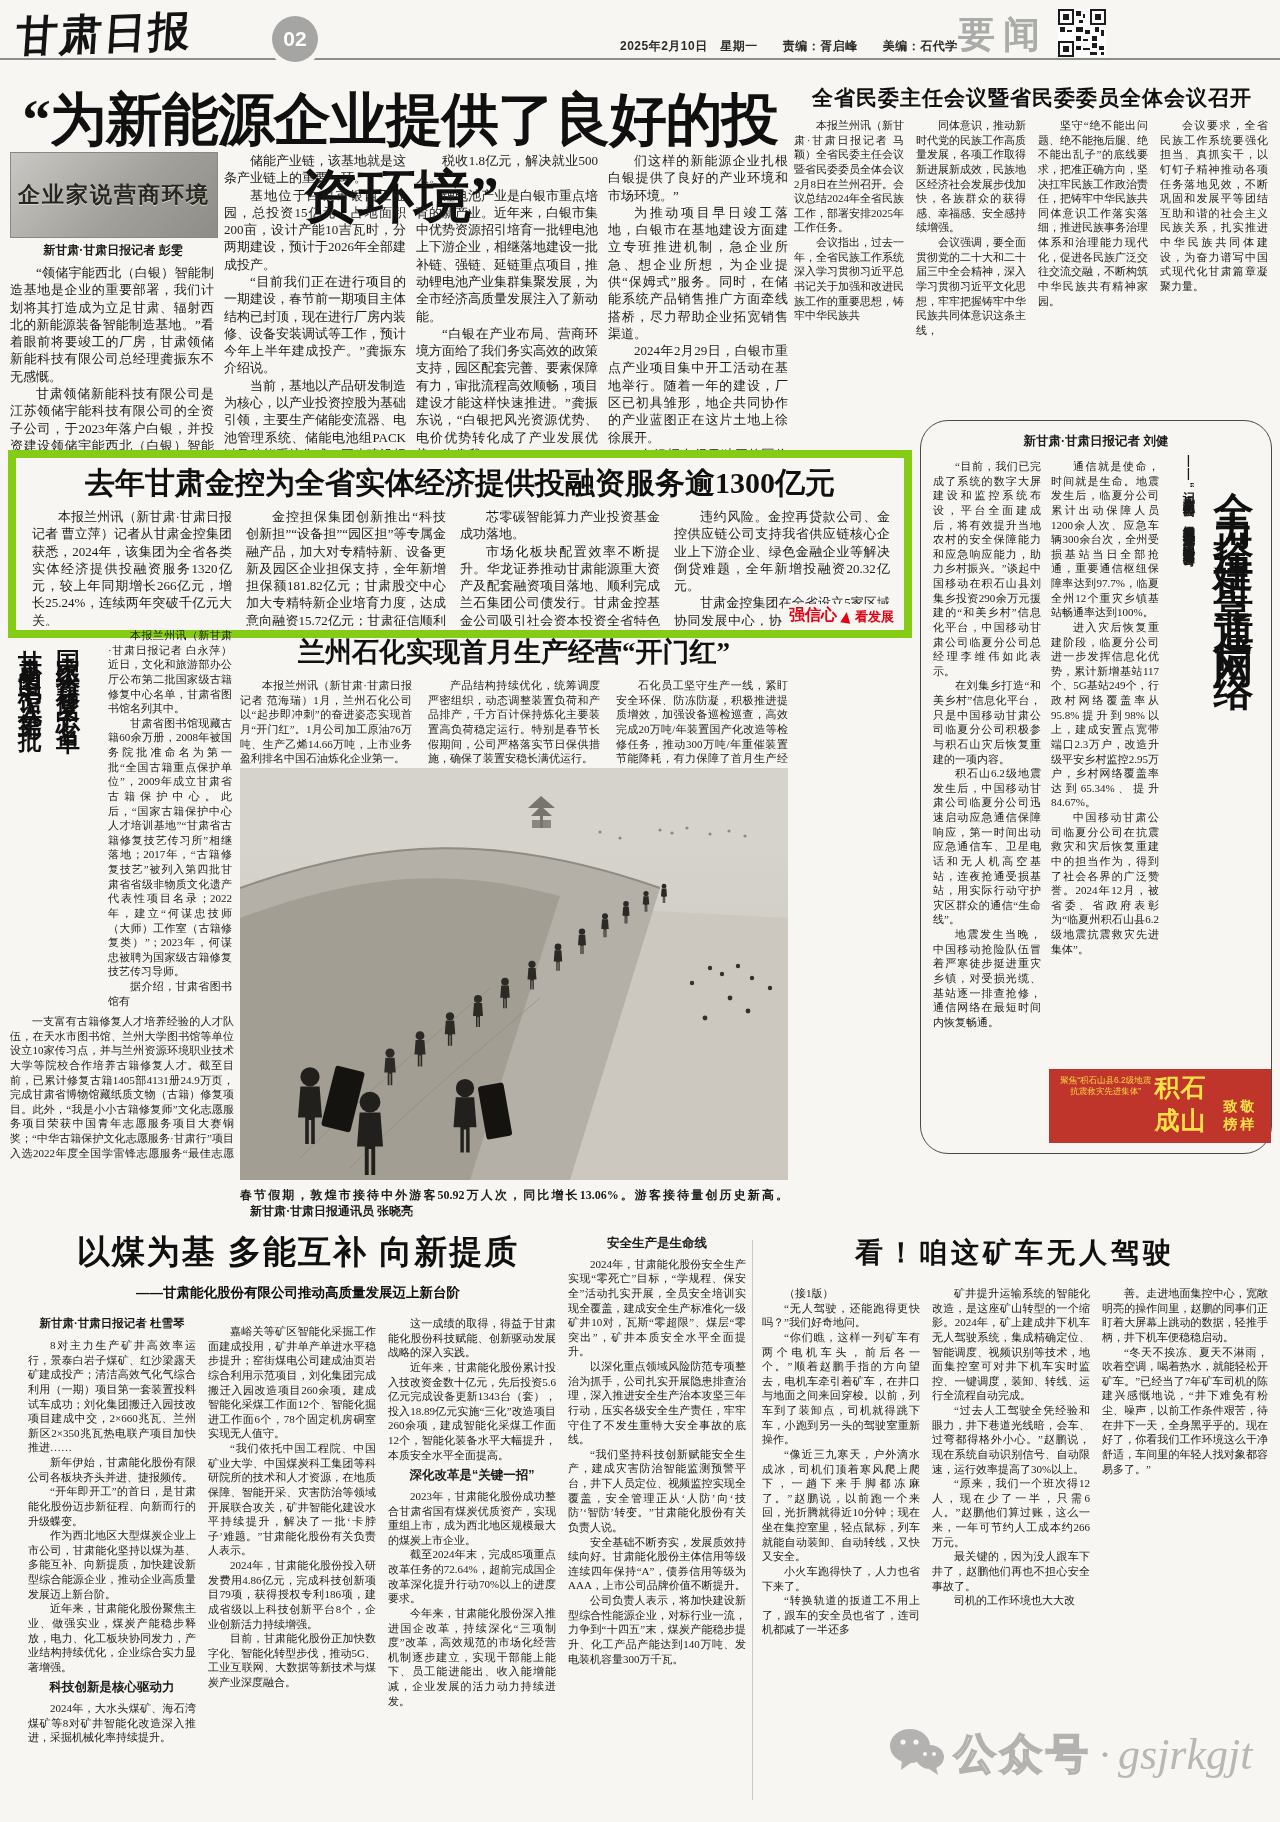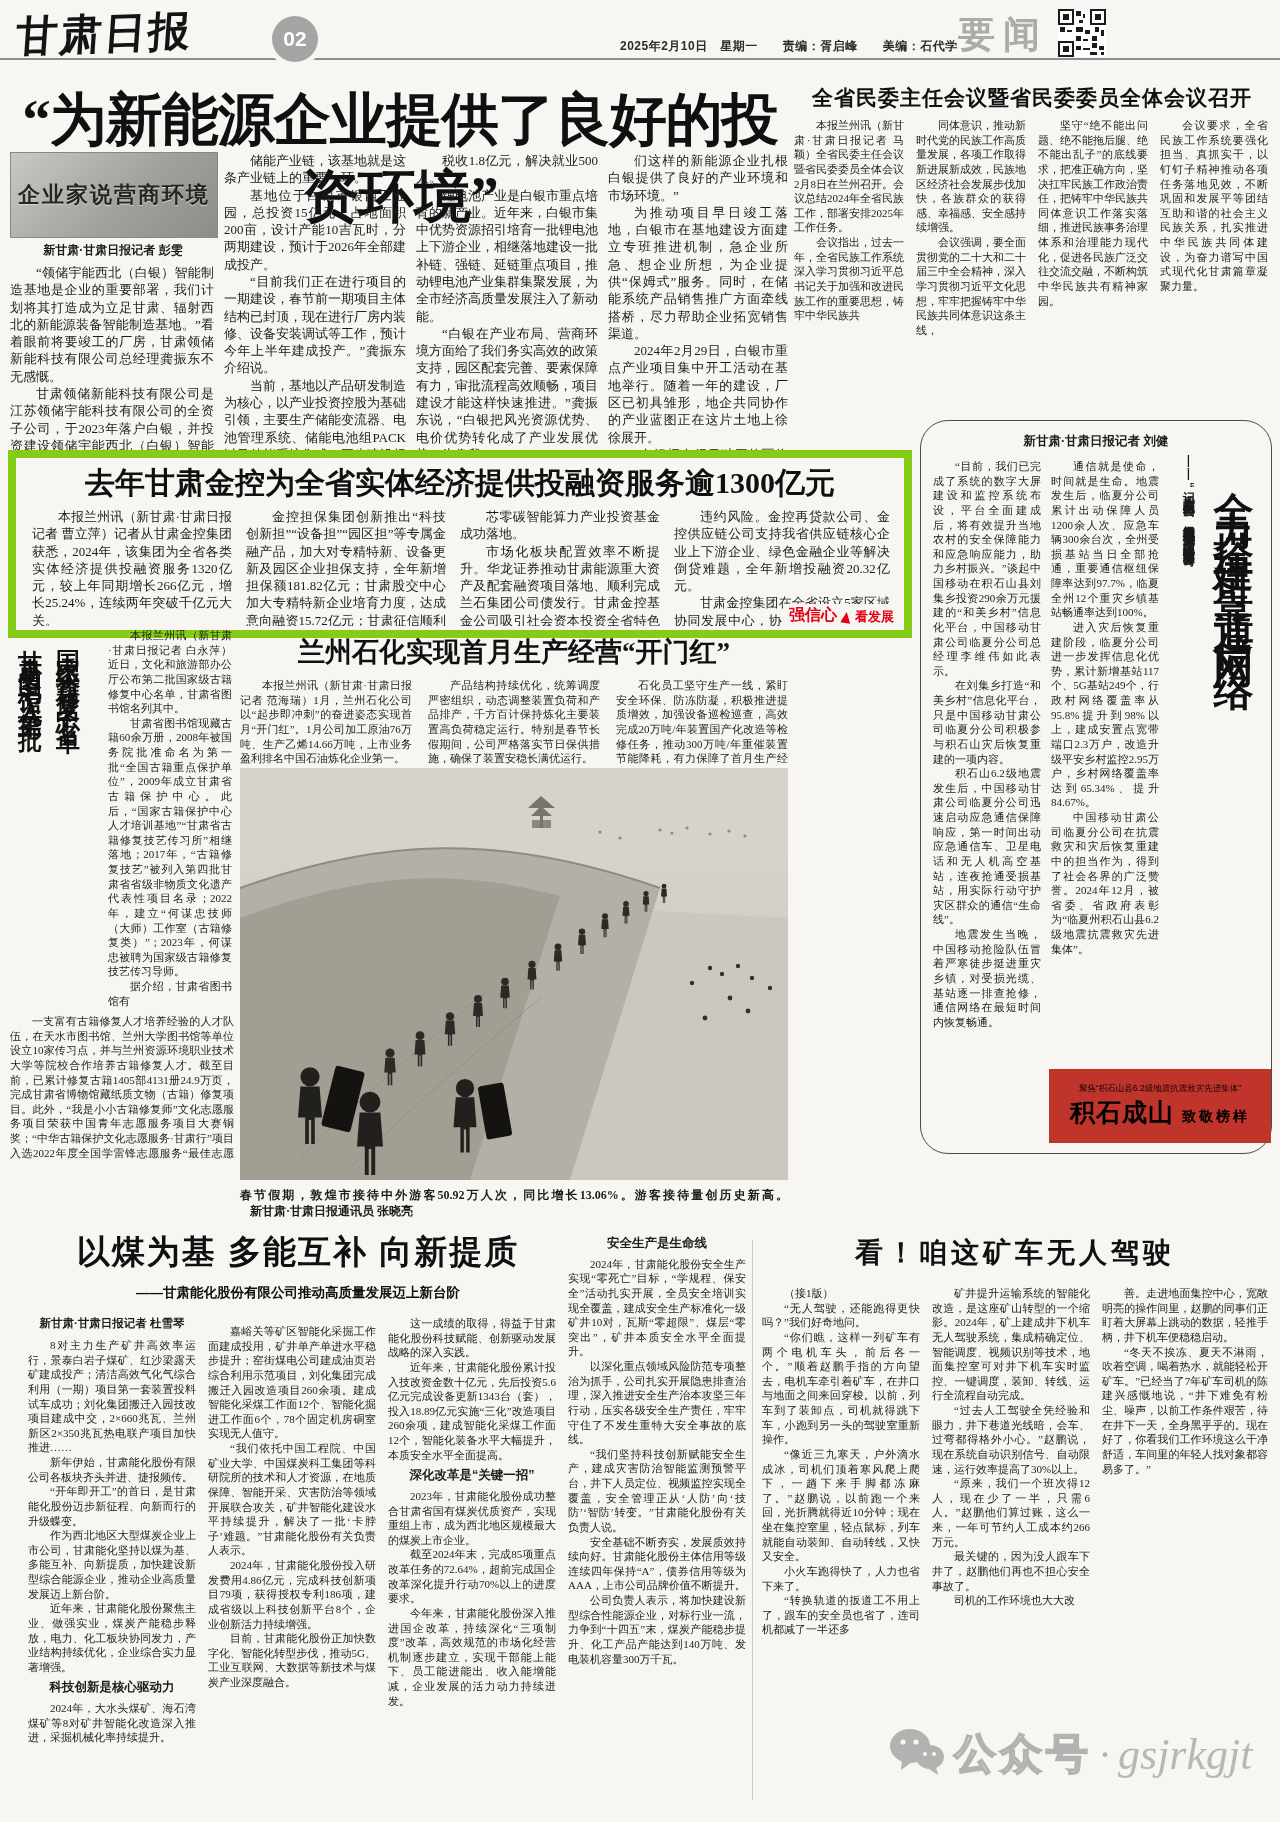--- a/index.html
+++ b/index.html
@@ -36,21 +36,21 @@
   .flame{width:0;height:0;border-left:5px solid transparent;border-right:5px solid transparent;
          border-bottom:11px solid #e60012;margin:0 1px 3px 1px;transform:rotate(8deg);}
   
   .artbox{border:1.5px solid #4a4a48;background:#f7f6f2;}
   .vert{writing-mode:vertical-rl;}
   .vh-big{font-size:40px;font-weight:900;letter-spacing:20px;color:#101010;}
   .vh-sub{font-size:12px;font-weight:bold;letter-spacing:1px;color:#1a1a1a;
           font-family:"Liberation Sans",sans-serif;}
   .vh-lib{font-size:24px;font-weight:900;letter-spacing:8px;color:#101010;}
   
-  .badge{background:#bf342b;color:#000000;padding:6px 8px;display:flex;flex-direction:column;justify-content:center;}
+  .badge{background:#bf342b;color:#fde047;padding:6px 8px;display:flex;flex-direction:row;justify-content:center;}
   .badge .sm{font-size:8.5px;line-height:1.25;opacity:.92;text-align:center;font-family:"Liberation Sans",sans-serif;}
   .badge .row{display:flex;align-items:flex-end;justify-content:center;gap:8px;margin-top:2px;}
   .badge .g1{font-size:25px;font-weight:900;letter-spacing:1px;}
   .badge .g2{font-size:14px;font-weight:bold;letter-spacing:3px;padding-bottom:3px;}
   
   .caption{font-size:12px;font-weight:600;line-height:1.3;text-align:justify;}
   .caption .credit{font-weight:bold;white-space:nowrap;margin-left:10px;}
   
   .wm{display:flex;align-items:center;gap:8px;opacity:.65;pointer-events:none;}
   .wm .lbl{font-family:"Liberation Sans",sans-serif;font-size:42px;font-weight:900;color:transparent;

